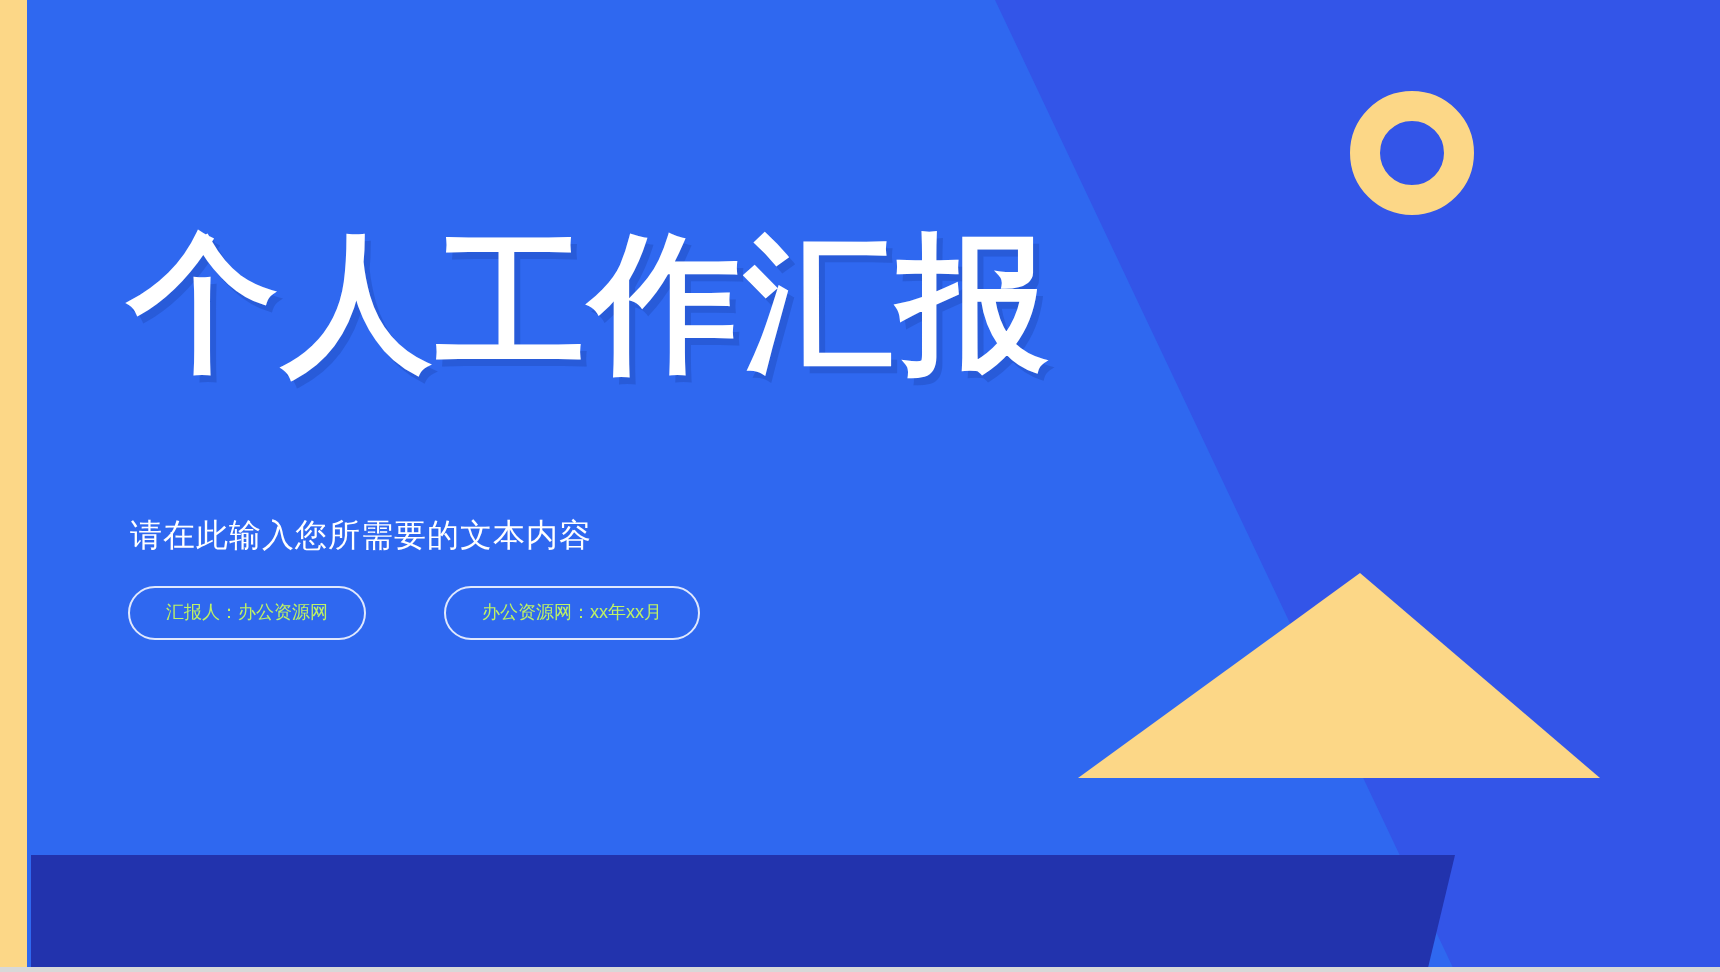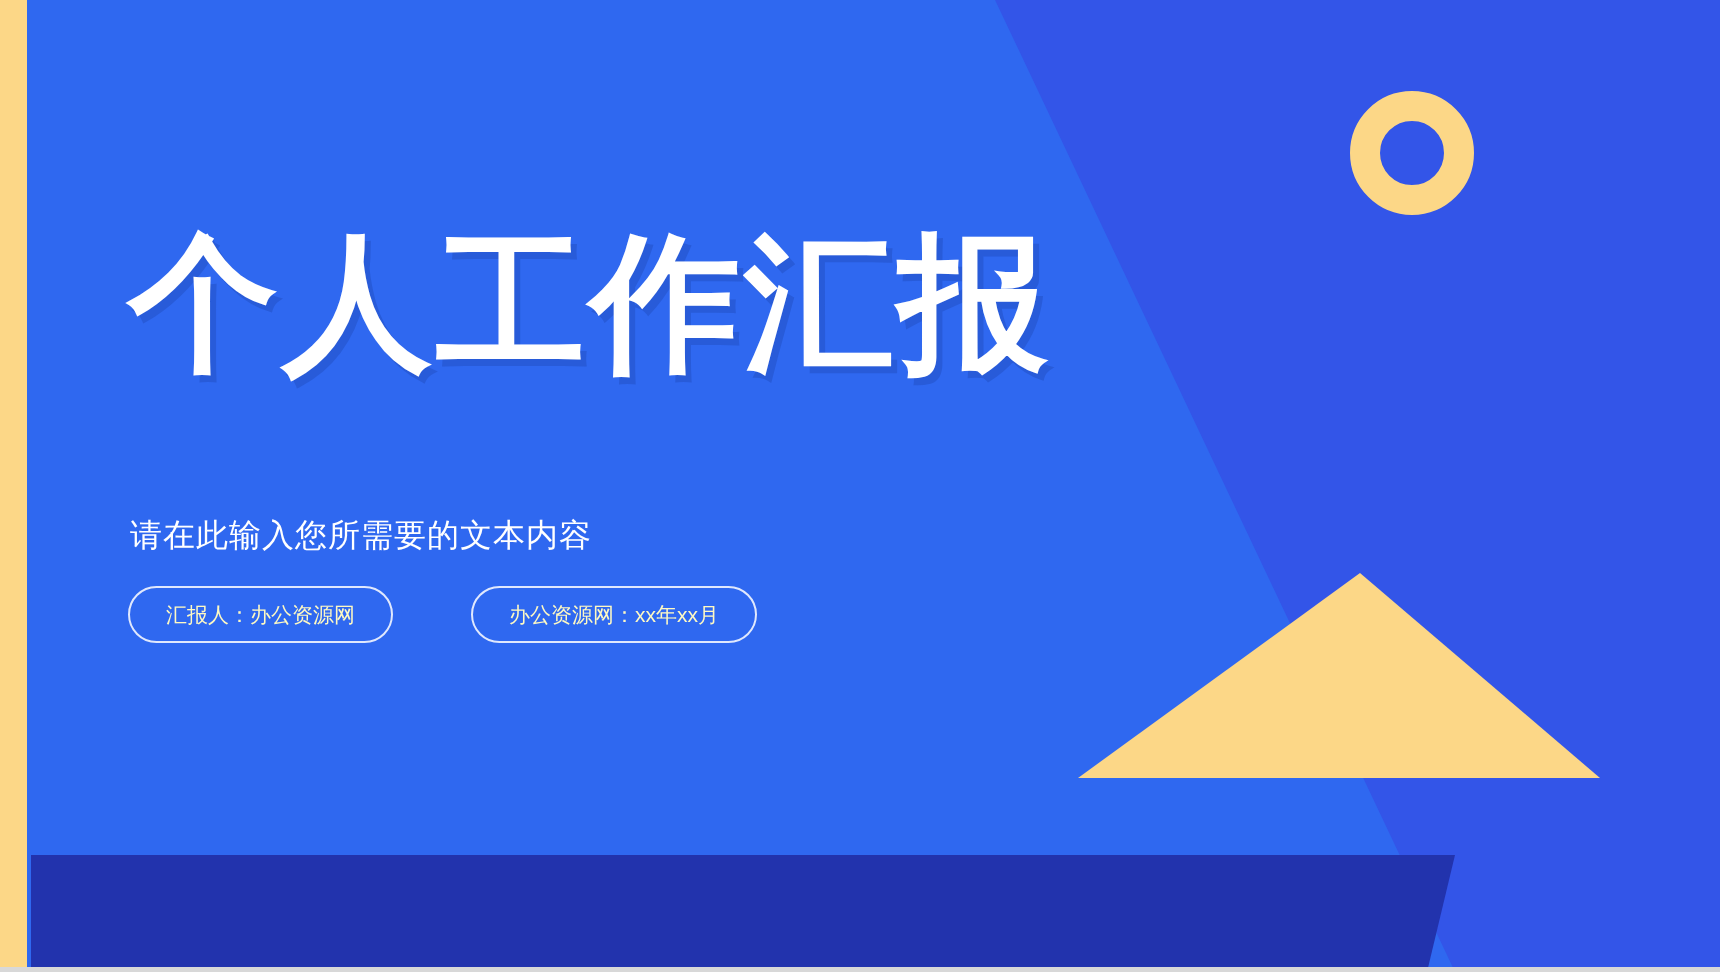--- a/index.html
+++ b/index.html
@@ -99,22 +99,22 @@
   #meta-row {
     position: absolute;
     top: 586px;
     left: 0;
     display: flex;
     gap: 78px;
   }
   .pill {
     border: 2px solid rgba(255,255,255,0.85);
     border-radius: 40px;
-    color: #fef9c3;
-    font-size: 21px;
+    color: #bef264;
+    font-size: 18px;
     padding: 15px 36px;
     white-space: nowrap;
     line-height: 1.1;
   }
 </style>
 </head>
 <body>
 
 <div id="slide">
 

